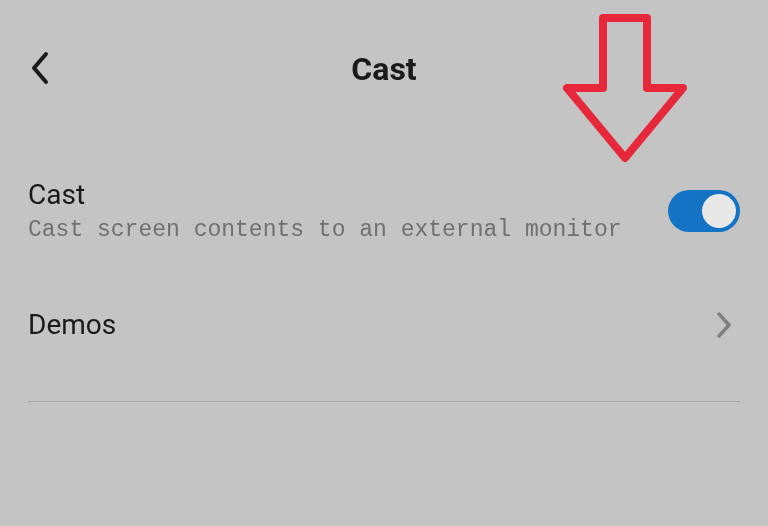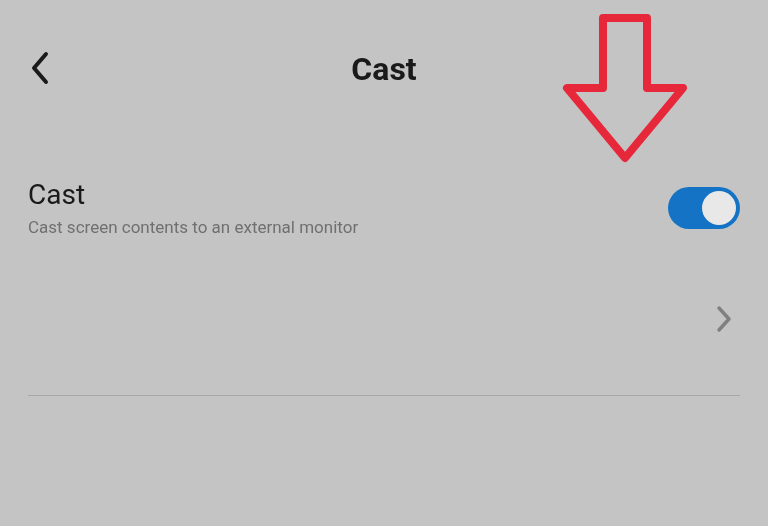--- a/index.html
+++ b/index.html
@@ -46,23 +46,24 @@
     .setting-text {
       flex: 1;
     }
     .setting-title {
       font-size: 28px;
       font-weight: 400;
       color: #1a1a1a;
       margin-bottom: 6px;
     }
     .setting-desc {
-      font-size: 17px;
+      font-size: 23px;
       color: #707070;
       font-weight: 400;
+      font-family: Liberation Mono, monospace;
     }
     .toggle {
       width: 72px;
       height: 42px;
       background: #1473c5;
       border-radius: 21px;
       position: relative;
       cursor: pointer;
     }
     .toggle-knob {
@@ -109,20 +110,21 @@
       <div class="setting-title">Cast</div>
       <div class="setting-desc">Cast screen contents to an external monitor</div>
     </div>
     <div class="toggle">
       <div class="toggle-knob"></div>
     </div>
   </div>
 
   <div class="setting-row">
     <div class="setting-text">
+      <div class="setting-title">Demos</div>
     </div>
     <div class="chevron-right">
       <svg width="16" height="28" viewBox="0 0 16 28">
         <path d="M 3 3 L 13 14 L 3 25" stroke="#808080" stroke-width="3.5" fill="none" stroke-linecap="round" stroke-linejoin="round"></path>
       </svg>
     </div>
   </div>
 
   <div class="divider"></div>
 

